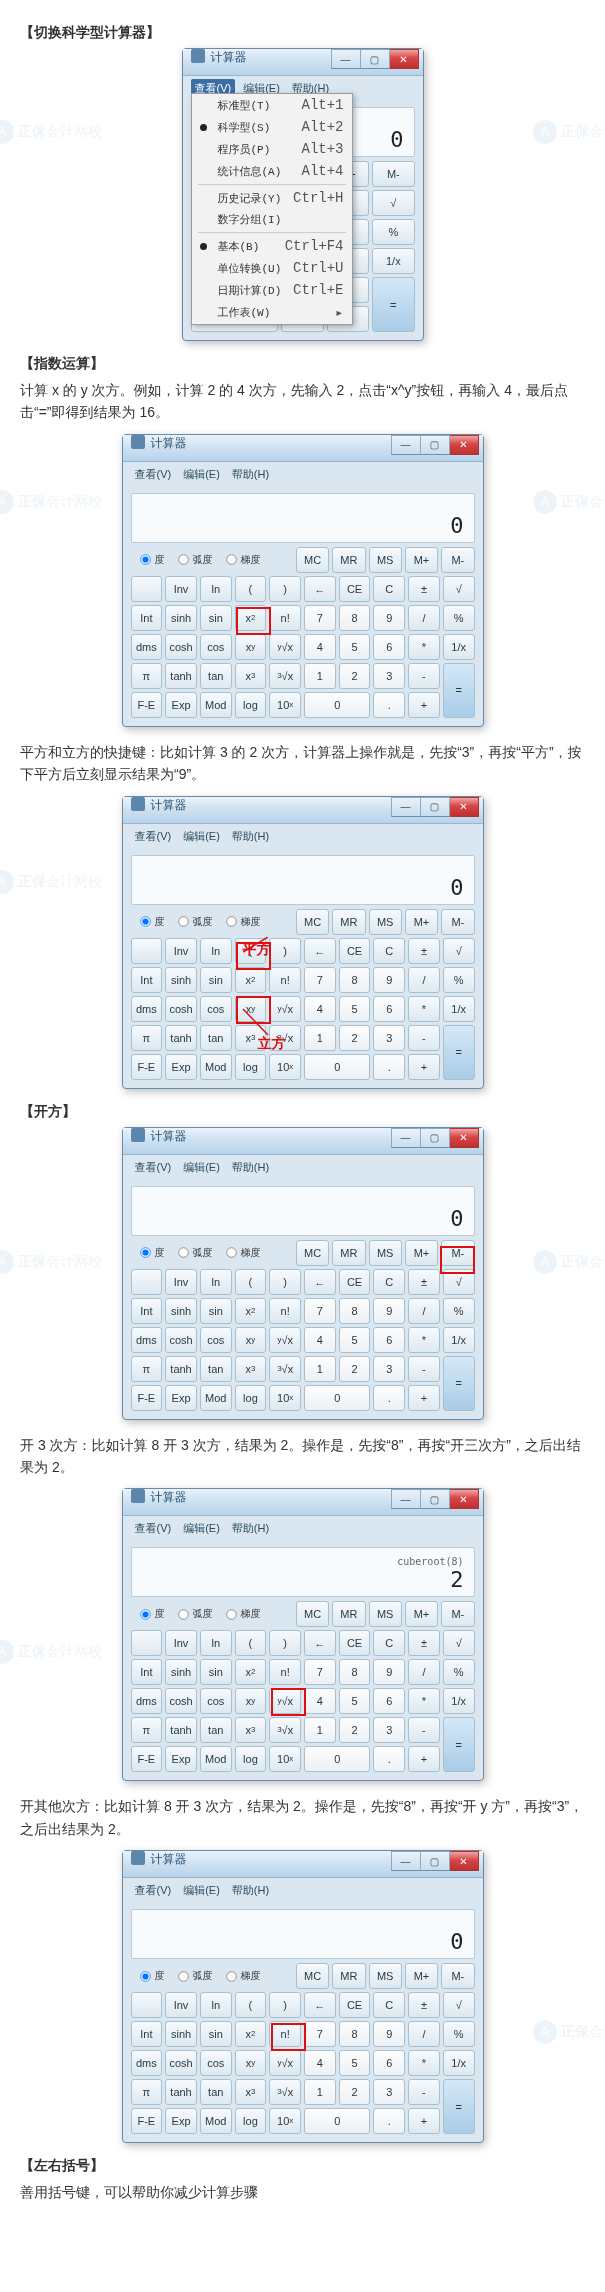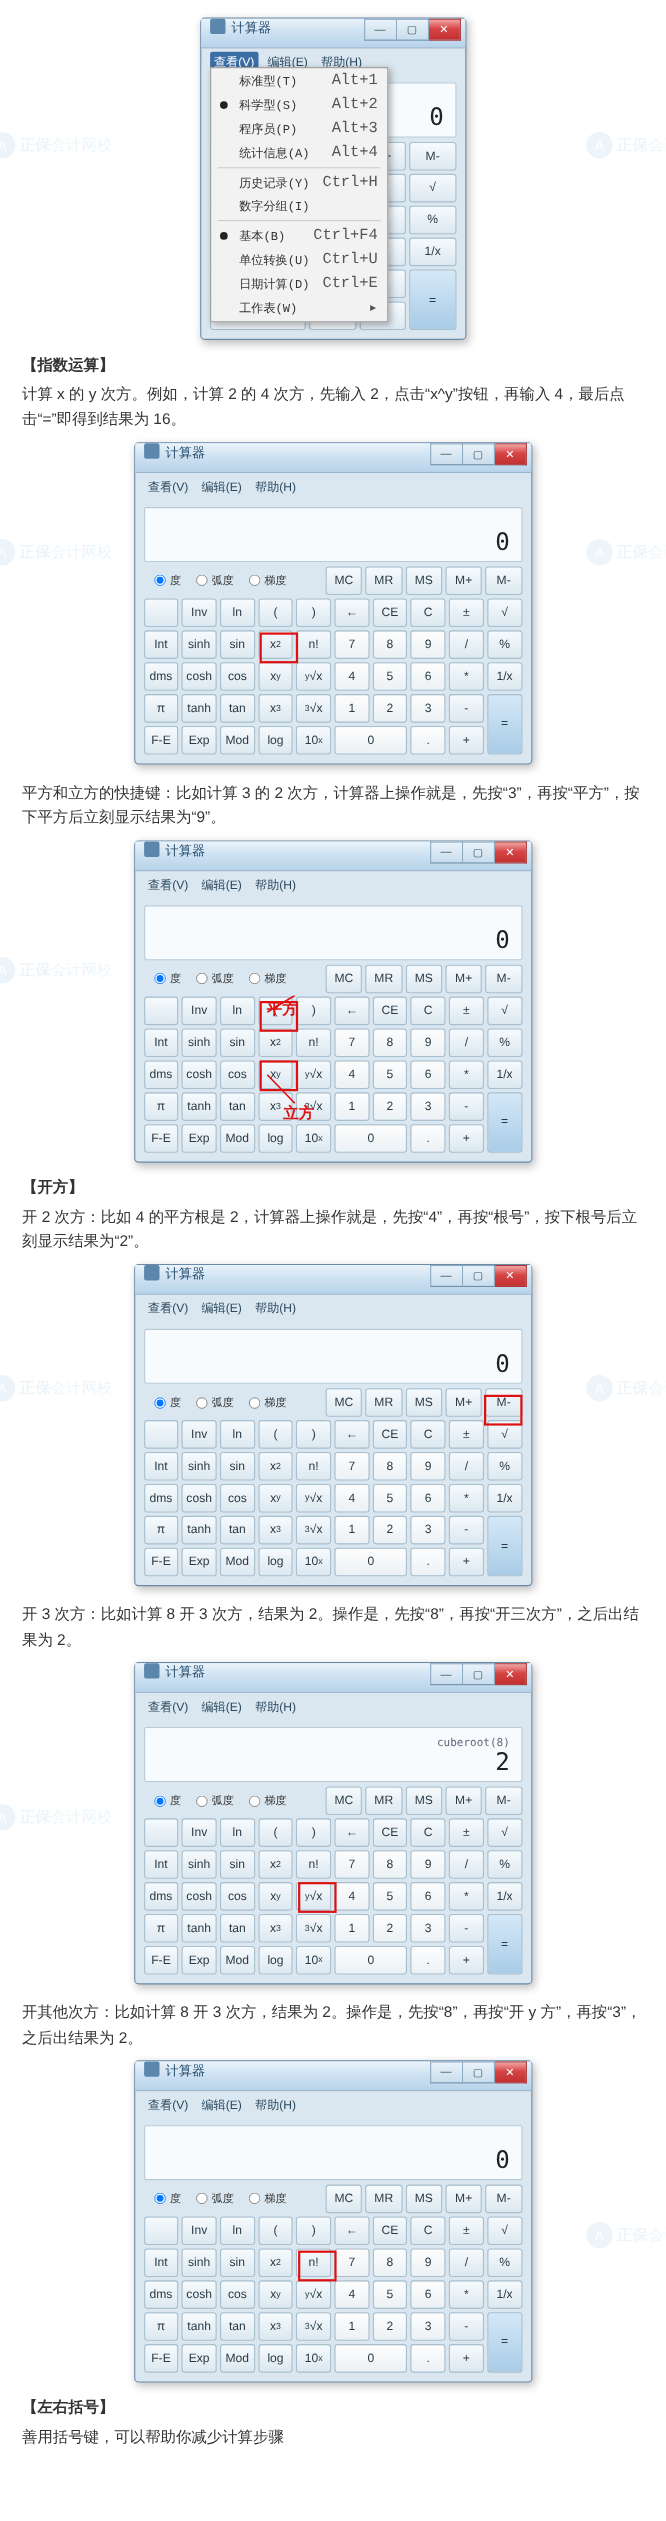--- a/index.html
+++ b/index.html
@@ -233,20 +233,21 @@
   <div class="watermark" style="top:1640px; left:-10px;">
     <span class="logo">A</span>
     <span><b>正保</b><span>会计网校</span></span>
   </div>
   <div class="watermark" style="top:2020px; right:-40px;">
     <span class="logo">A</span>
     <span><b>正保</b><span>会计网校</span></span>
   </div>
 
 
+  <div class="section-head">【切换科学型计算器】</div>
 
   <div class="calc-wrap">
     <div class="win narrow calc-rel">
       <div class="titlebar">
         <div class="ticon"></div>
         <div class="ttext">计算器</div>
         <div class="tbtns">
           <div class="tbtn">—</div>
           <div class="tbtn">▢</div>
           <div class="tbtn close">✕</div>
@@ -552,21 +553,20 @@
       <div class="annot" style="left:120px; top:144px;">平方</div>
       <div class="annot" style="left:135px; top:238px;">立方</div>
       <svg class="arrow-line" style="left:95px; top:140px; width:60px; height:100px;">
         <line x1="50" y1="0" x2="25" y2="15" stroke="#d11" stroke-width="1.5"></line>
         <line x1="25" y1="72" x2="50" y2="98" stroke="#d11" stroke-width="1.5"></line>
       </svg>
     </div>
   </div>
 
   <div class="section-head">【开方】</div>
-  <div class="body-text">开 2 次方：比如 4 的平方根是 2，计算器上操作就是，先按“4”，再按“根号”，按下根号后立刻显示结果为“2”。</div>
 
   <div class="calc-wrap">
     <div class="win calc-rel">
       <div class="titlebar">
           <div class="ticon"></div>
           <div class="ttext">计算器</div>
         <div class="tbtns">
             <div class="tbtn">—</div>
             <div class="tbtn">▢</div>
             <div class="tbtn close">✕</div>

